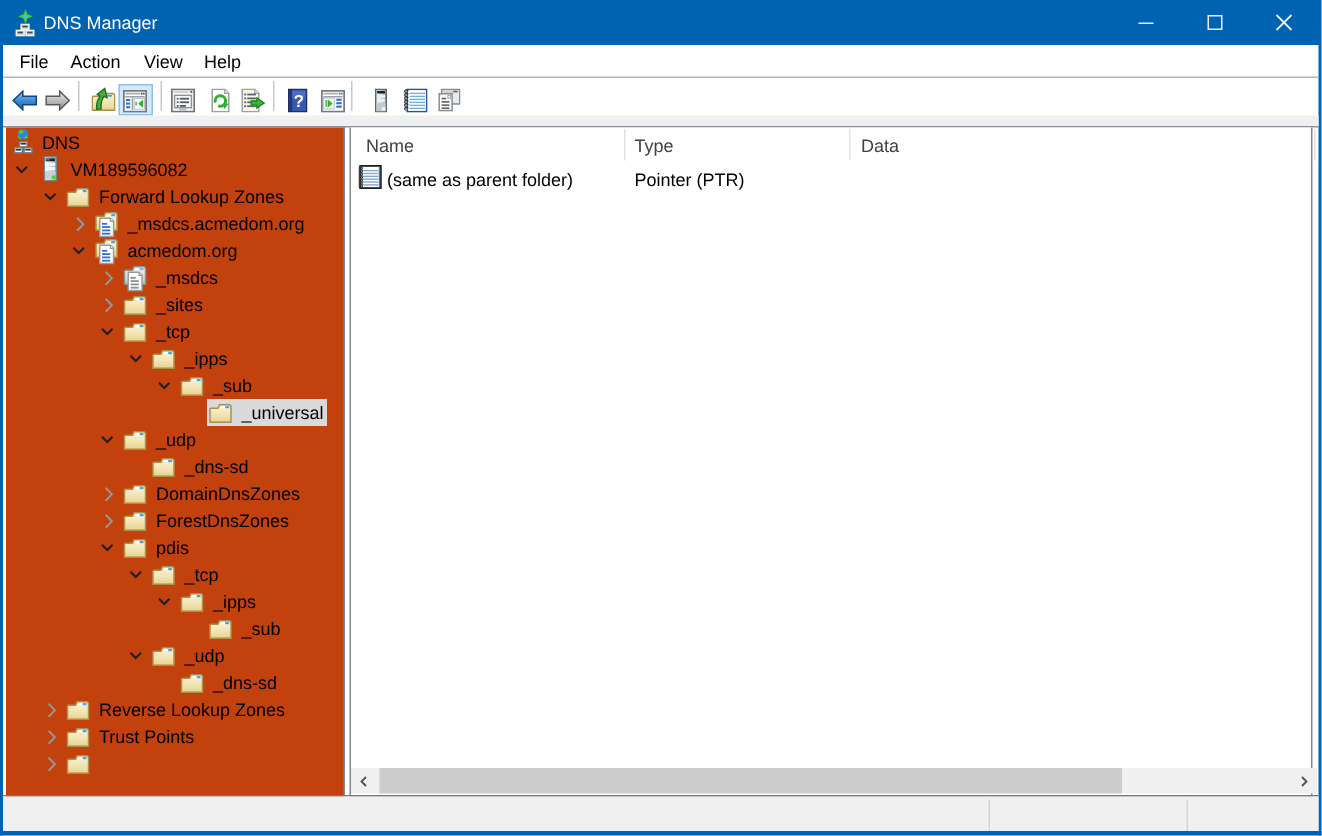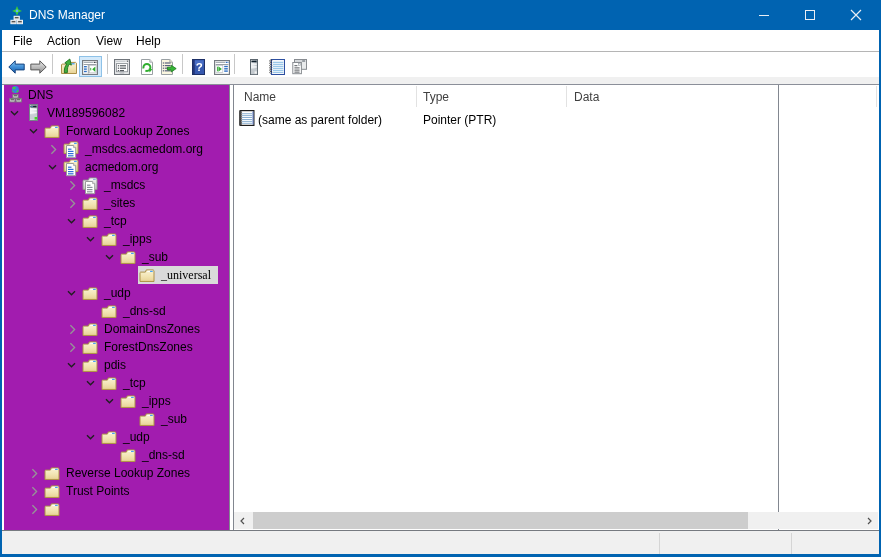--- a/index.html
+++ b/index.html
@@ -12,23 +12,23 @@
 #b-right { left:879px; top:30px; width:2px; height:527px; background:#0063b1; }
 #b-bottom{ left:0; top:554px; width:881px; height:3px; background:#0063b1; }
 #title-text { left:29px; top:8px; color:#fff; }
 
 #menuline { left:2px; top:51px; width:877px; height:1px; background:#b5b5b5; }
 .menu-item { position:absolute; top:34px; }
 #toolstrip { left:2px; top:77px; width:877px; height:7px; background:#f0f0f0; }
 #toolline { left:2px; top:84px; width:877px; height:1px; background:#8b8f99; }
 .tsep { top:54px; width:1px; height:20px; background:#c8c8c8; }
 
-#tree { left:4px; top:85px; width:226px; height:446px; background:#a21caf;
+#tree { left:4px; top:85px; width:226px; height:446px; background:#c2410c;
   border-right:1px solid #828790; border-bottom:1px solid #767a80; }
-#list { left:233px; top:85px; width:546px; height:446px; background:#fff;
+#list { left:233px; top:85px; width:642px; height:446px; background:#fff;
   border-left:1px solid #828790; border-right:1px solid #828790; border-bottom:1px solid #767a80; }
 
 .trow { position:absolute; left:0; width:225px; height:18px; line-height:18px; white-space:nowrap; }
 .tlabel { position:absolute; top:0; }
 .sel { position:absolute; top:0; height:18px; background:#dadada; }
 
 .hsep { position:absolute; top:1px; width:1px; height:21px; background:#e2e2e2; }
 .hdr { position:absolute; top:5px; color:#404040; }
 .lrow { position:absolute; top:28px; }
 
@@ -368,21 +368,21 @@
       <span class="tlabel" style="left:138px;">_sub</span>
     </div>
     <div class="trow" style="top:181px;">
       <span class="sel" style="left:134px; width:80px;"></span>
       <span class="abs" style="left:135px; top:1px;"><svg width="16" height="16" viewBox="0 0 16 16">
           <path d="M1.0,14.5 L1.0,5.6 L1.6,5.1 L6.4,5.1 L7.3,2.9 L14.2,2.9 L15.0,3.7 L15.0,14.5 Z" fill="url(#fgrad)" stroke="#ac9048" stroke-width="1"></path>
           <path d="M1.6,13.9 L14.4,13.9 L14.4,14.2 L1.6,14.2 Z" fill="#c9ab57"></path>
           <rect x="8.2" y="3.7" width="5.6" height="1.4" rx="0.6" fill="#fdfdfa"></rect>
           <rect x="11.0" y="3.7" width="2.8" height="1.4" rx="0.6" fill="#47a2f4"></rect>
         </svg></span>
-      <span class="tlabel" style="left:157px;font-family:Liberation Serif, serif;">_universal</span>
+      <span class="tlabel" style="left:157px;">_universal</span>
     </div>
     <div class="trow" style="top:199px;">
       <svg class="abs" style="left:63px; top:6px;" width="9" height="7" viewBox="0 0 9 7">
         <path d="M1.0,1.2 L4.5,4.7 L8.0,1.2" fill="none" stroke="#1f1f1f" stroke-width="1.4"></path>
       </svg>
       <span class="abs" style="left:78px; top:1px;"><svg width="16" height="16" viewBox="0 0 16 16">
           <path d="M1.0,14.5 L1.0,5.6 L1.6,5.1 L6.4,5.1 L7.3,2.9 L14.2,2.9 L15.0,3.7 L15.0,14.5 Z" fill="url(#fgrad)" stroke="#ac9048" stroke-width="1"></path>
           <path d="M1.6,13.9 L14.4,13.9 L14.4,14.2 L1.6,14.2 Z" fill="#c9ab57"></path>
           <rect x="8.2" y="3.7" width="5.6" height="1.4" rx="0.6" fill="#fdfdfa"></rect>
           <rect x="11.0" y="3.7" width="2.8" height="1.4" rx="0.6" fill="#47a2f4"></rect>

